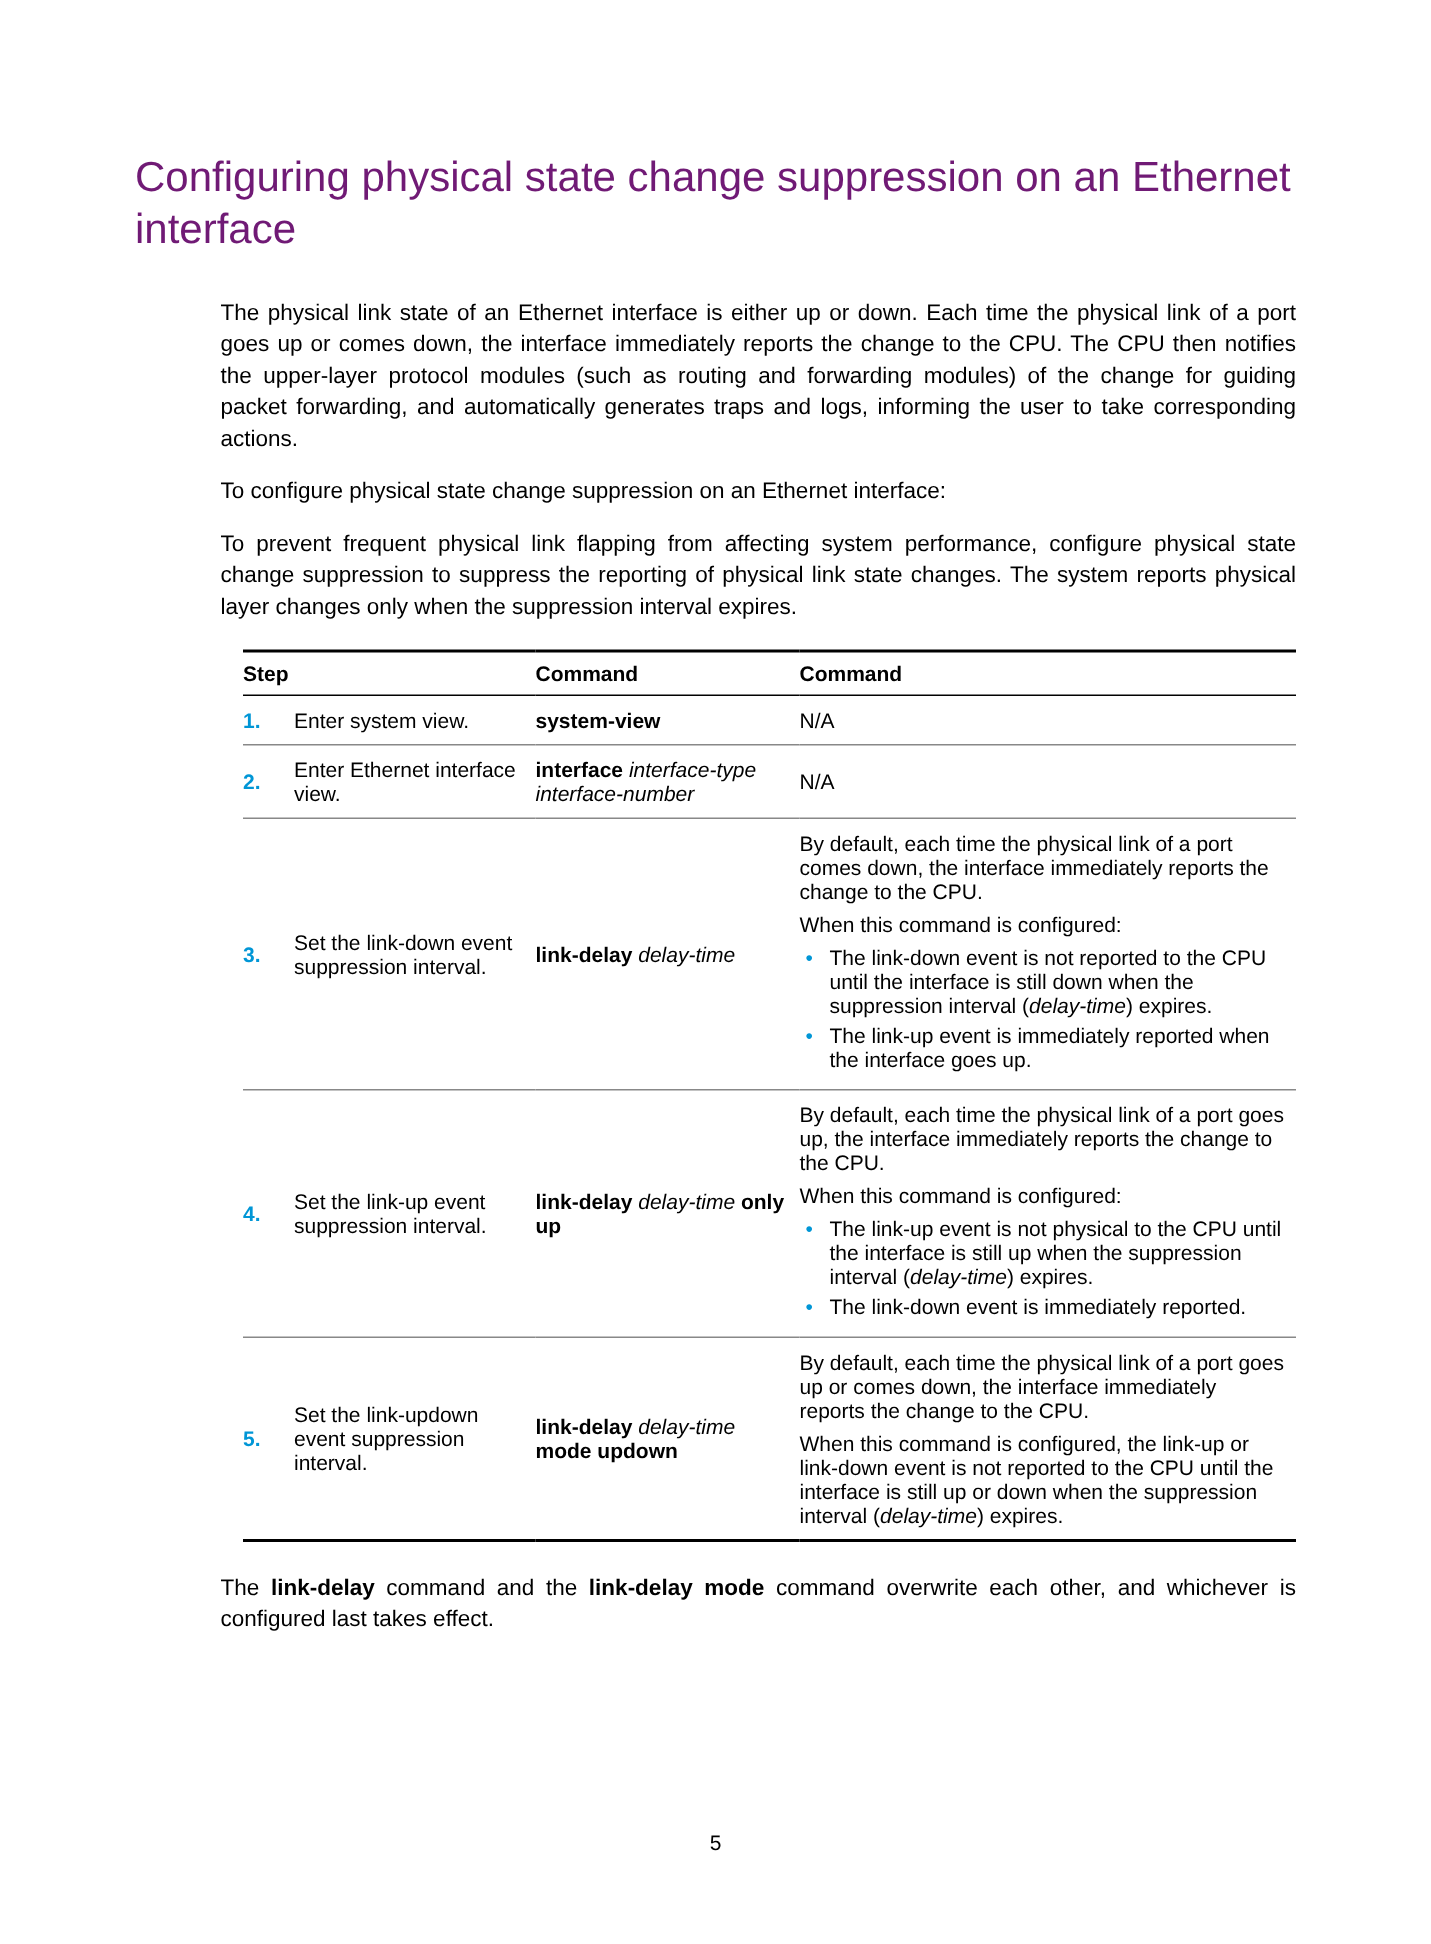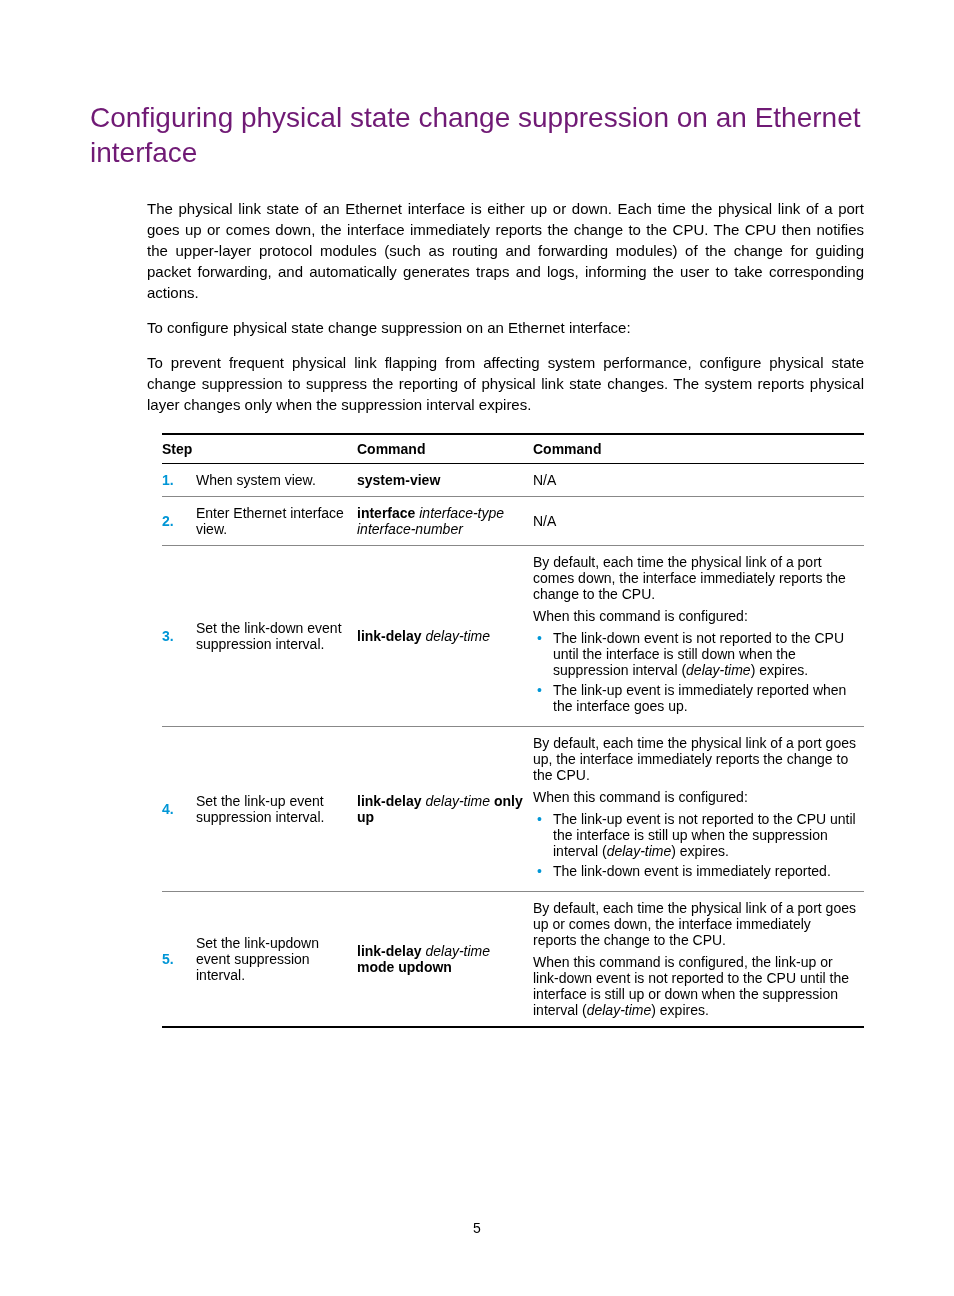--- a/index.html
+++ b/index.html
@@ -117,21 +117,21 @@
       <tr>
         <th colspan="2">Step</th>
         <th>Command</th>
         <th>Command</th>
       </tr>
     </thead>
     <tbody>
 
       <tr>
         <td class="num">1.</td>
-        <td class="step">When system view.</td>
+        <td class="step">Enter system view.</td>
         <td class="cmd">
           <span class="cmd-bold">system-view</span>
         </td>
         <td class="rem">N/A</td>
       </tr>
 
       <tr>
         <td class="num">2.</td>
         <td class="step">Enter Ethernet interface view.</td>
         <td class="cmd">
@@ -169,21 +169,21 @@
           <span class="cmd-bold">link-delay</span>
           <span class="cmd-italic">delay-time</span>
           <span class="cmd-bold">only up</span>
         </td>
         <td class="rem">
           <div class="remarks-block">
             <p>By default, each time the physical link of a port goes up, the interface immediately reports the change to the CPU.</p>
             <p>When this command is configured:</p>
             <ul class="bullets">
               <li>
-                <span>The link-up event is not reported to the CPU until the interface is still up when the suppression interval (</span><span class="cmd-italic">delay-time</span><span>) expires.</span>
+                <span>The link-up event is not physical to the CPU until the interface is still up when the suppression interval (</span><span class="cmd-italic">delay-time</span><span>) expires.</span>
               </li>
               <li>The link-down event is immediately reported.</li>
             </ul>
           </div>
         </td>
       </tr>
 
       <tr>
         <td class="num">5.</td>
         <td class="step">Set the link-updown event suppression interval.</td>
@@ -198,16 +198,19 @@
             <p>
               <span>When this command is configured, the link-up or link-down event is not reported to the CPU until the interface is still up or down when the suppression interval (</span><span class="cmd-italic">delay-time</span><span>) expires.</span>
             </p>
           </div>
         </td>
       </tr>
     </tbody>
   </table>
 
   <div class="body-text">
+    <p style="text-align:justify;">
+      <span>The </span><span class="bold">link-delay</span><span> command and the </span><span class="bold">link-delay mode</span><span> command overwrite each other, and whichever is configured last takes effect.</span>
+    </p>
   </div>
 
   <div class="pagenum">5</div>
 </div>
 
 </body></html>

